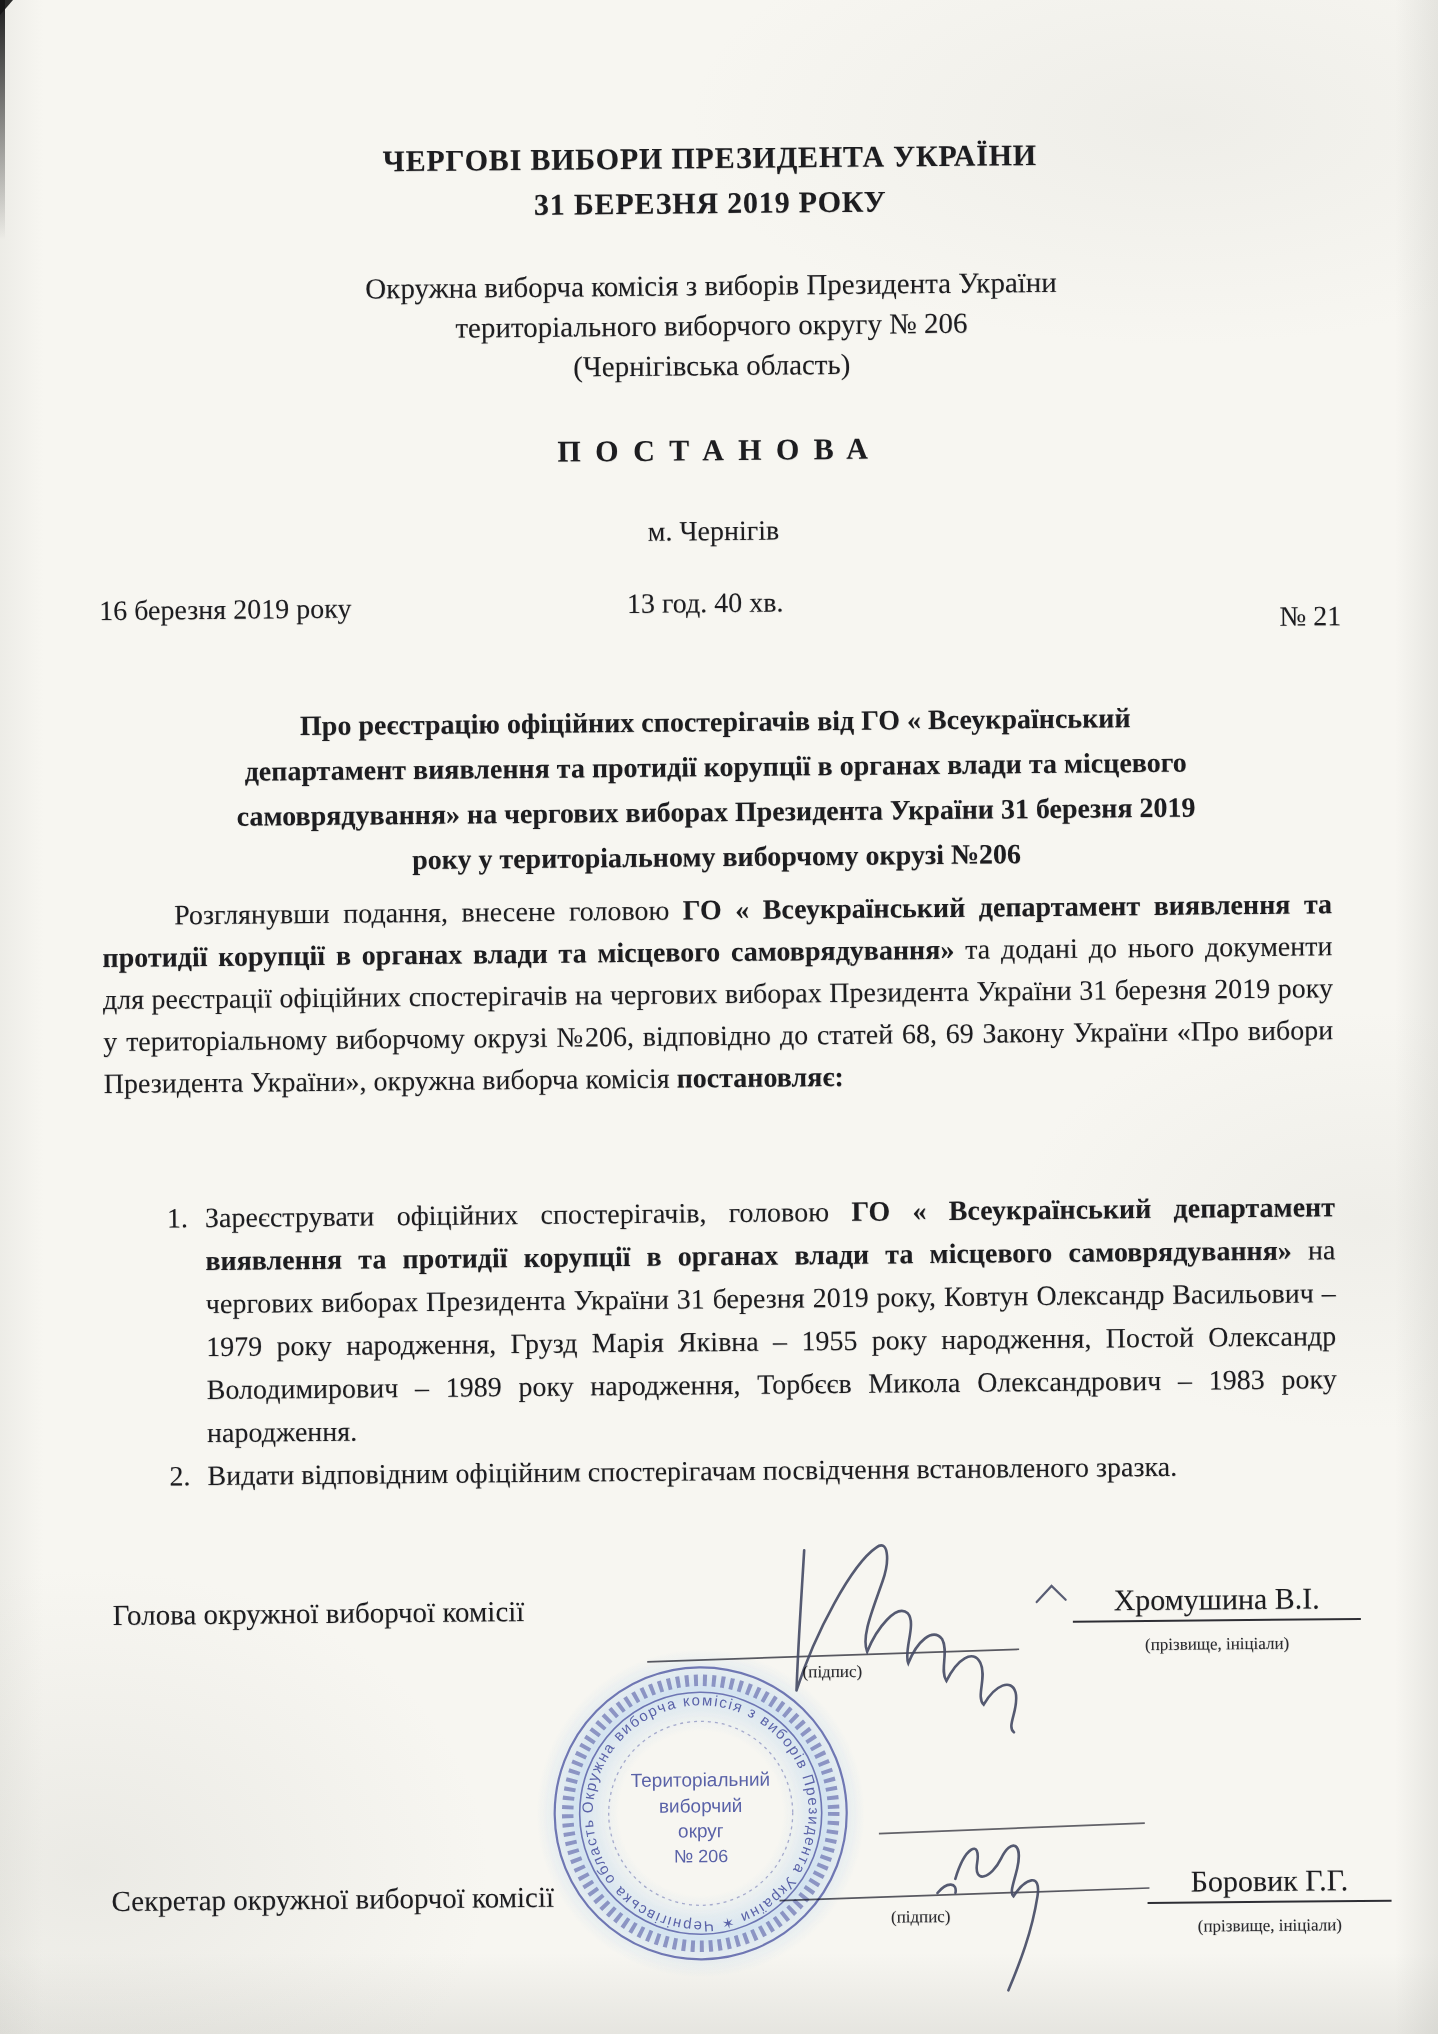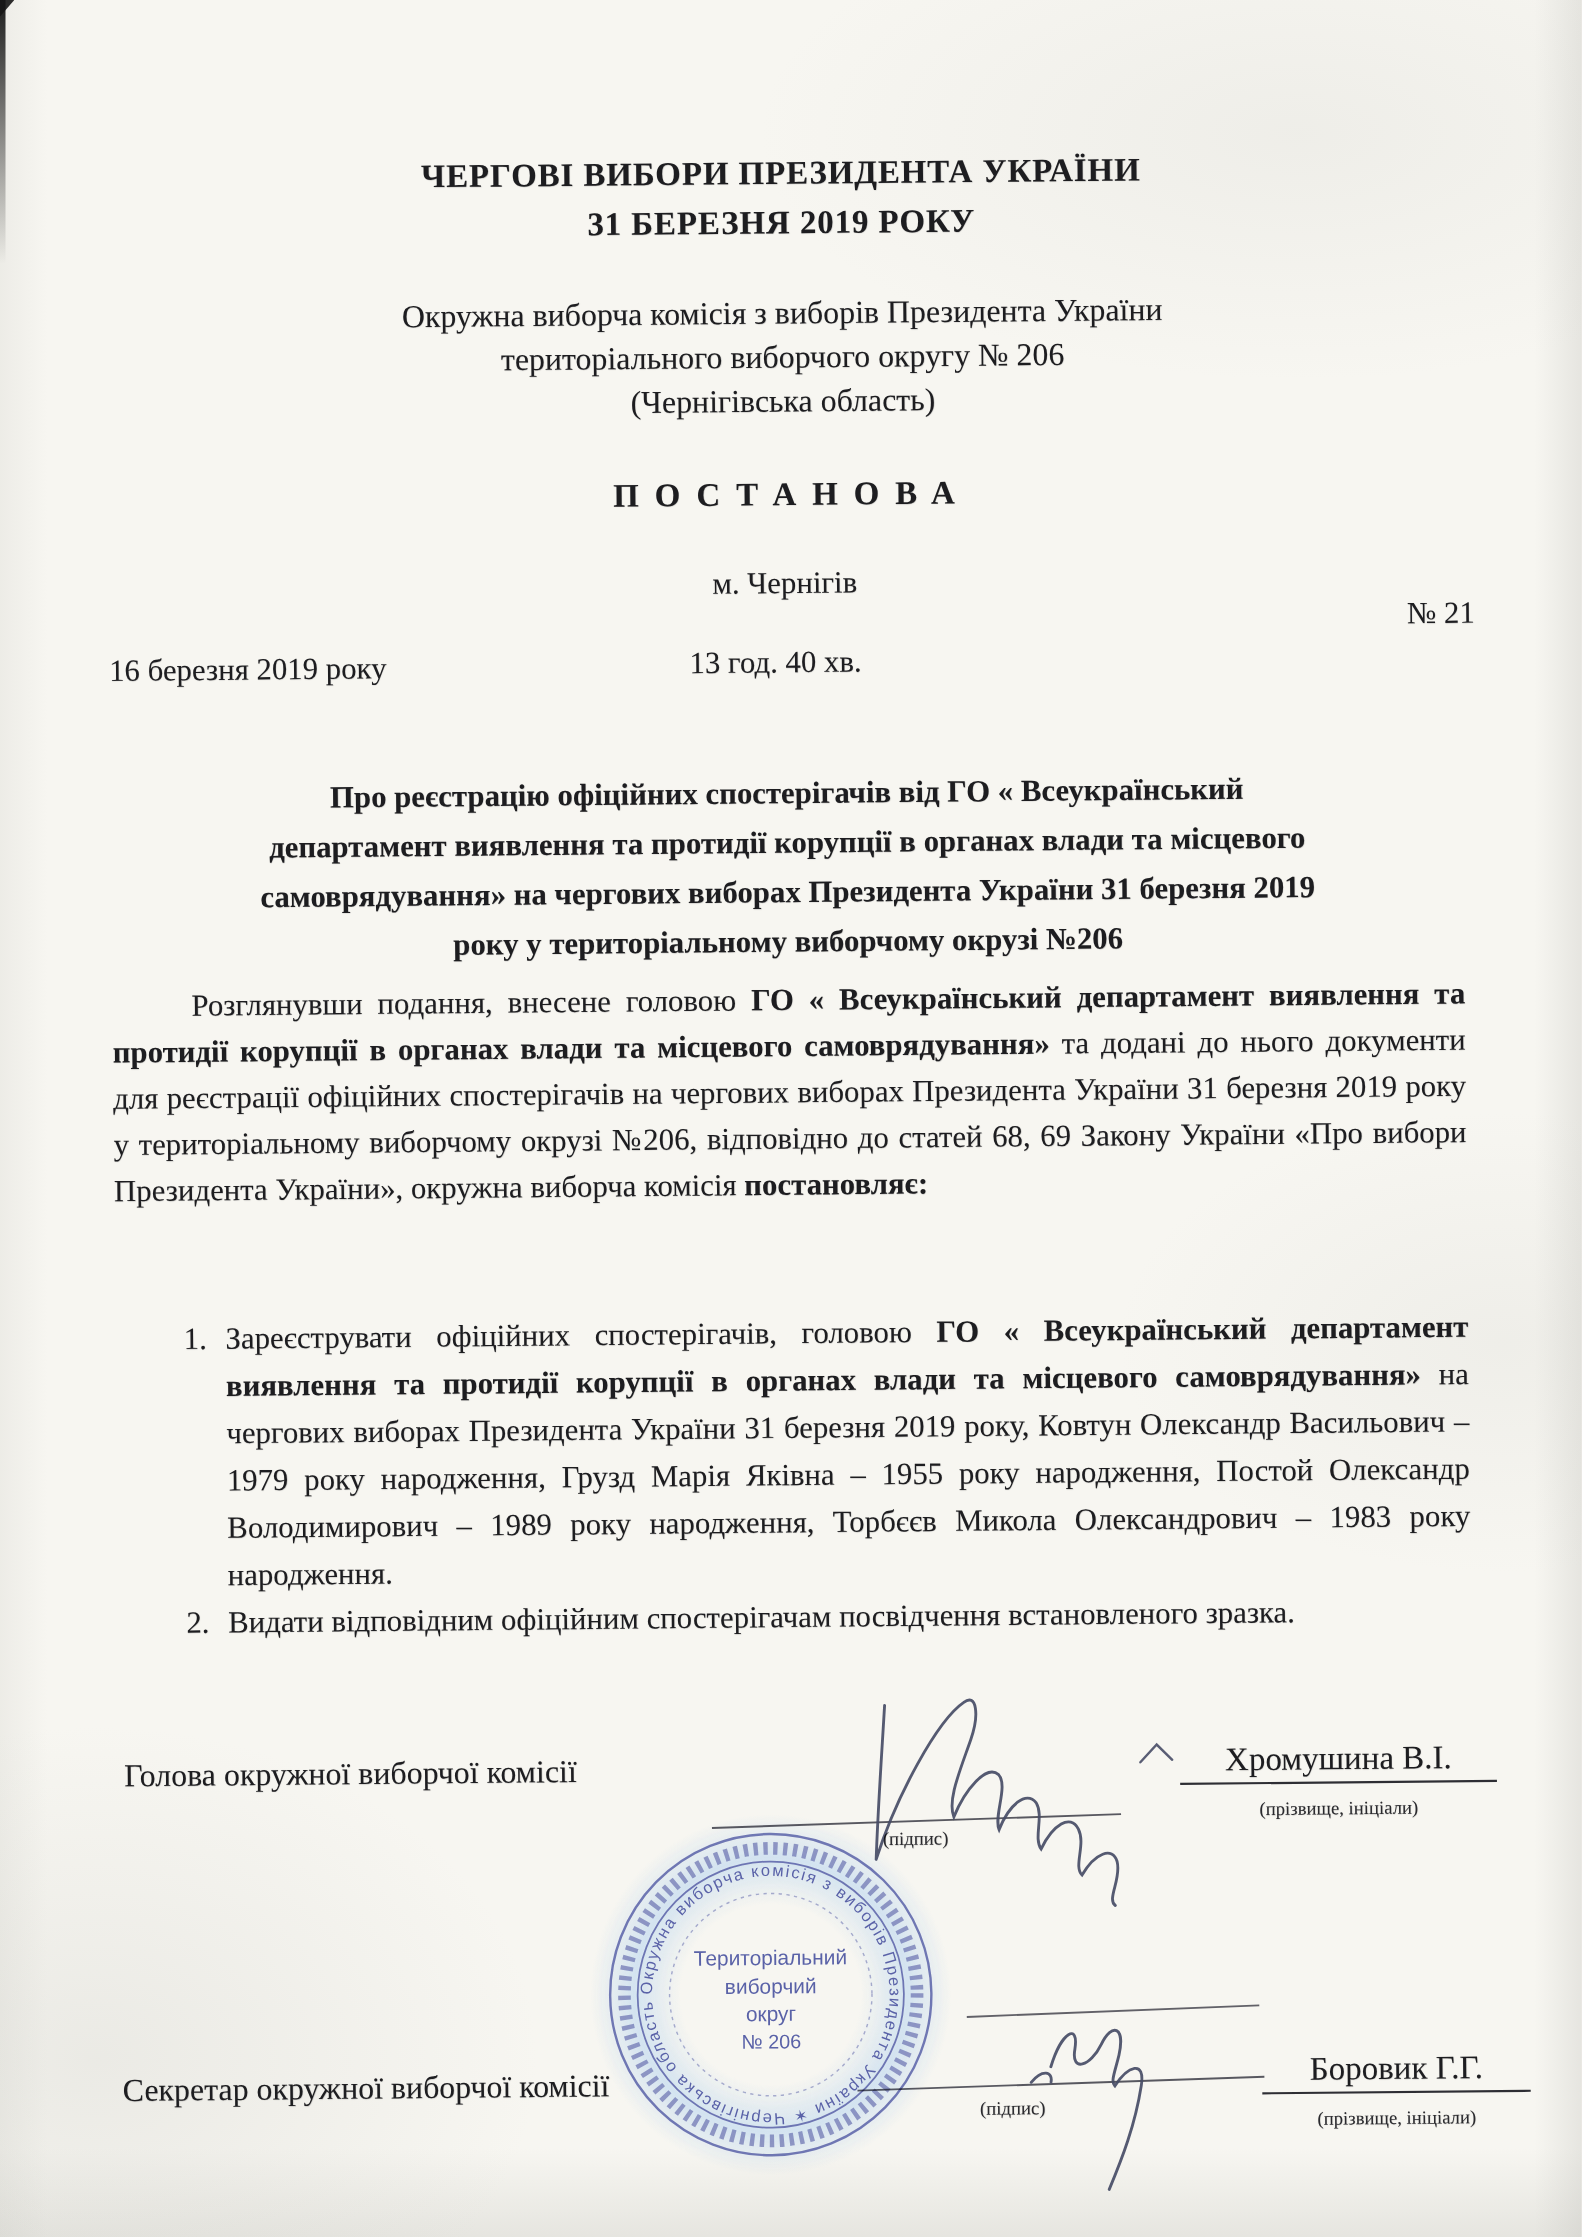--- a/index.html
+++ b/index.html
@@ -61,21 +61,21 @@
 
     <div class="abs ctr h2 txt" style="top:276px;">Окружна виборча комісія з виборів Президента України</div>
     <div class="abs ctr h2 txt" style="top:316px;">територіального виборчого округу № 206</div>
     <div class="abs ctr h2 txt" style="top:356px;">(Чернігівська область)</div>
 
     <div class="abs ctr doctype txt" style="top:440px;">ПОСТАНОВА</div>
     <div class="abs ctr city txt" style="top:522px;">м. Чернігів</div>
 
     <div class="abs meta txt" style="left:104px;top:596px;">16 березня 2019 року</div>
     <div class="abs meta txt" style="left:560px;top:594px;width:300px;text-align:center;">13 год. 40 хв.</div>
-    <div class="abs meta txt" style="right:92px;top:555px;">№ 21</div>
+    <div class="abs meta txt" style="right:92px;top:613px;">№ 21</div>
 
     <div class="abs" style="left:104px;top:706px;width:1230px;">
       <div class="t-line txt">Про реєстрацію офіційних спостерігачів від ГО « Всеукраїнський</div>
       <div class="t-line txt">департамент виявлення та протидії корупції в органах влади та місцевого</div>
       <div class="t-line txt">самоврядування» на чергових виборах Президента України 31 березня 2019</div>
       <div class="t-line txt">року у територіальному виборчому окрузі №206</div>
     </div>
 
     <div class="abs para txt" style="left:104px;top:896px;width:1230px;">
       <span>Розглянувши подання, внесене головою </span><b>ГО « Всеукраїнський департамент виявлення та протидії корупції в органах влади та місцевого самоврядування»</b><span> та додані до нього документи для реєстрації офіційних спостерігачів на чергових виборах Президента України 31 березня 2019 року у територіальному виборчому окрузі №206, відповідно до статей 68, 69 Закону України «Про вибори Президента України», окружна виборча комісія </span><b>постановляє:</b>

